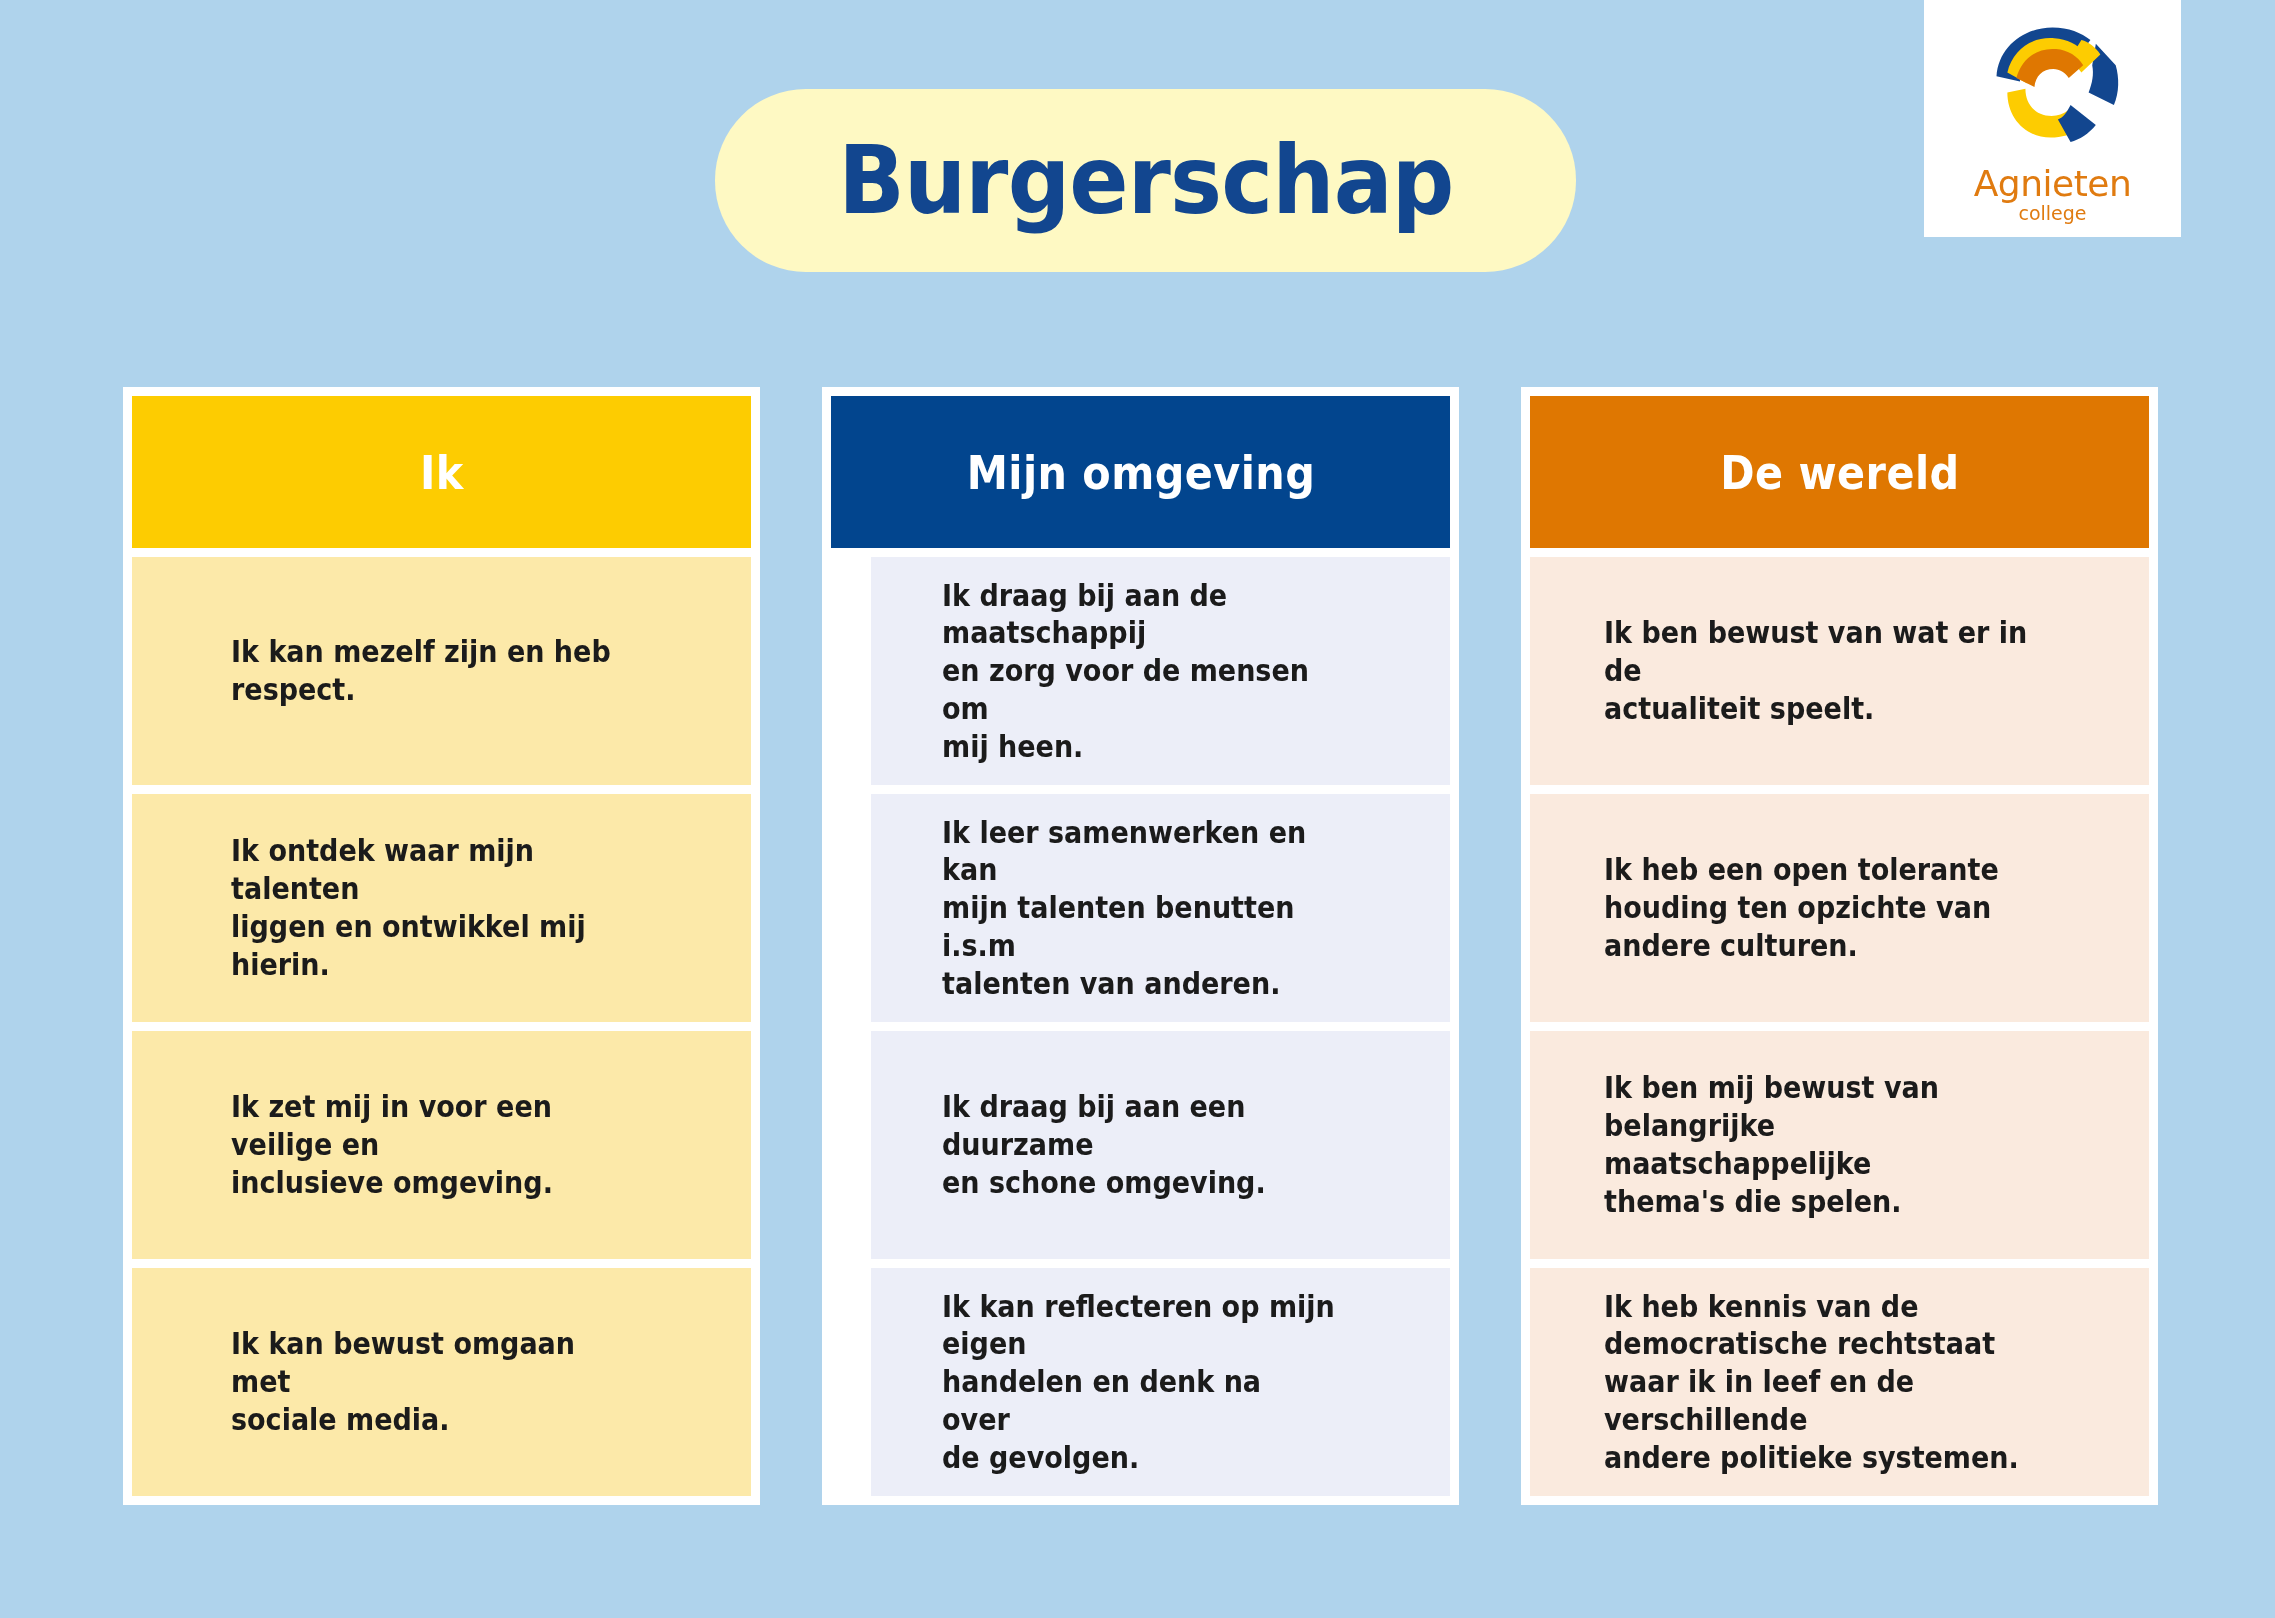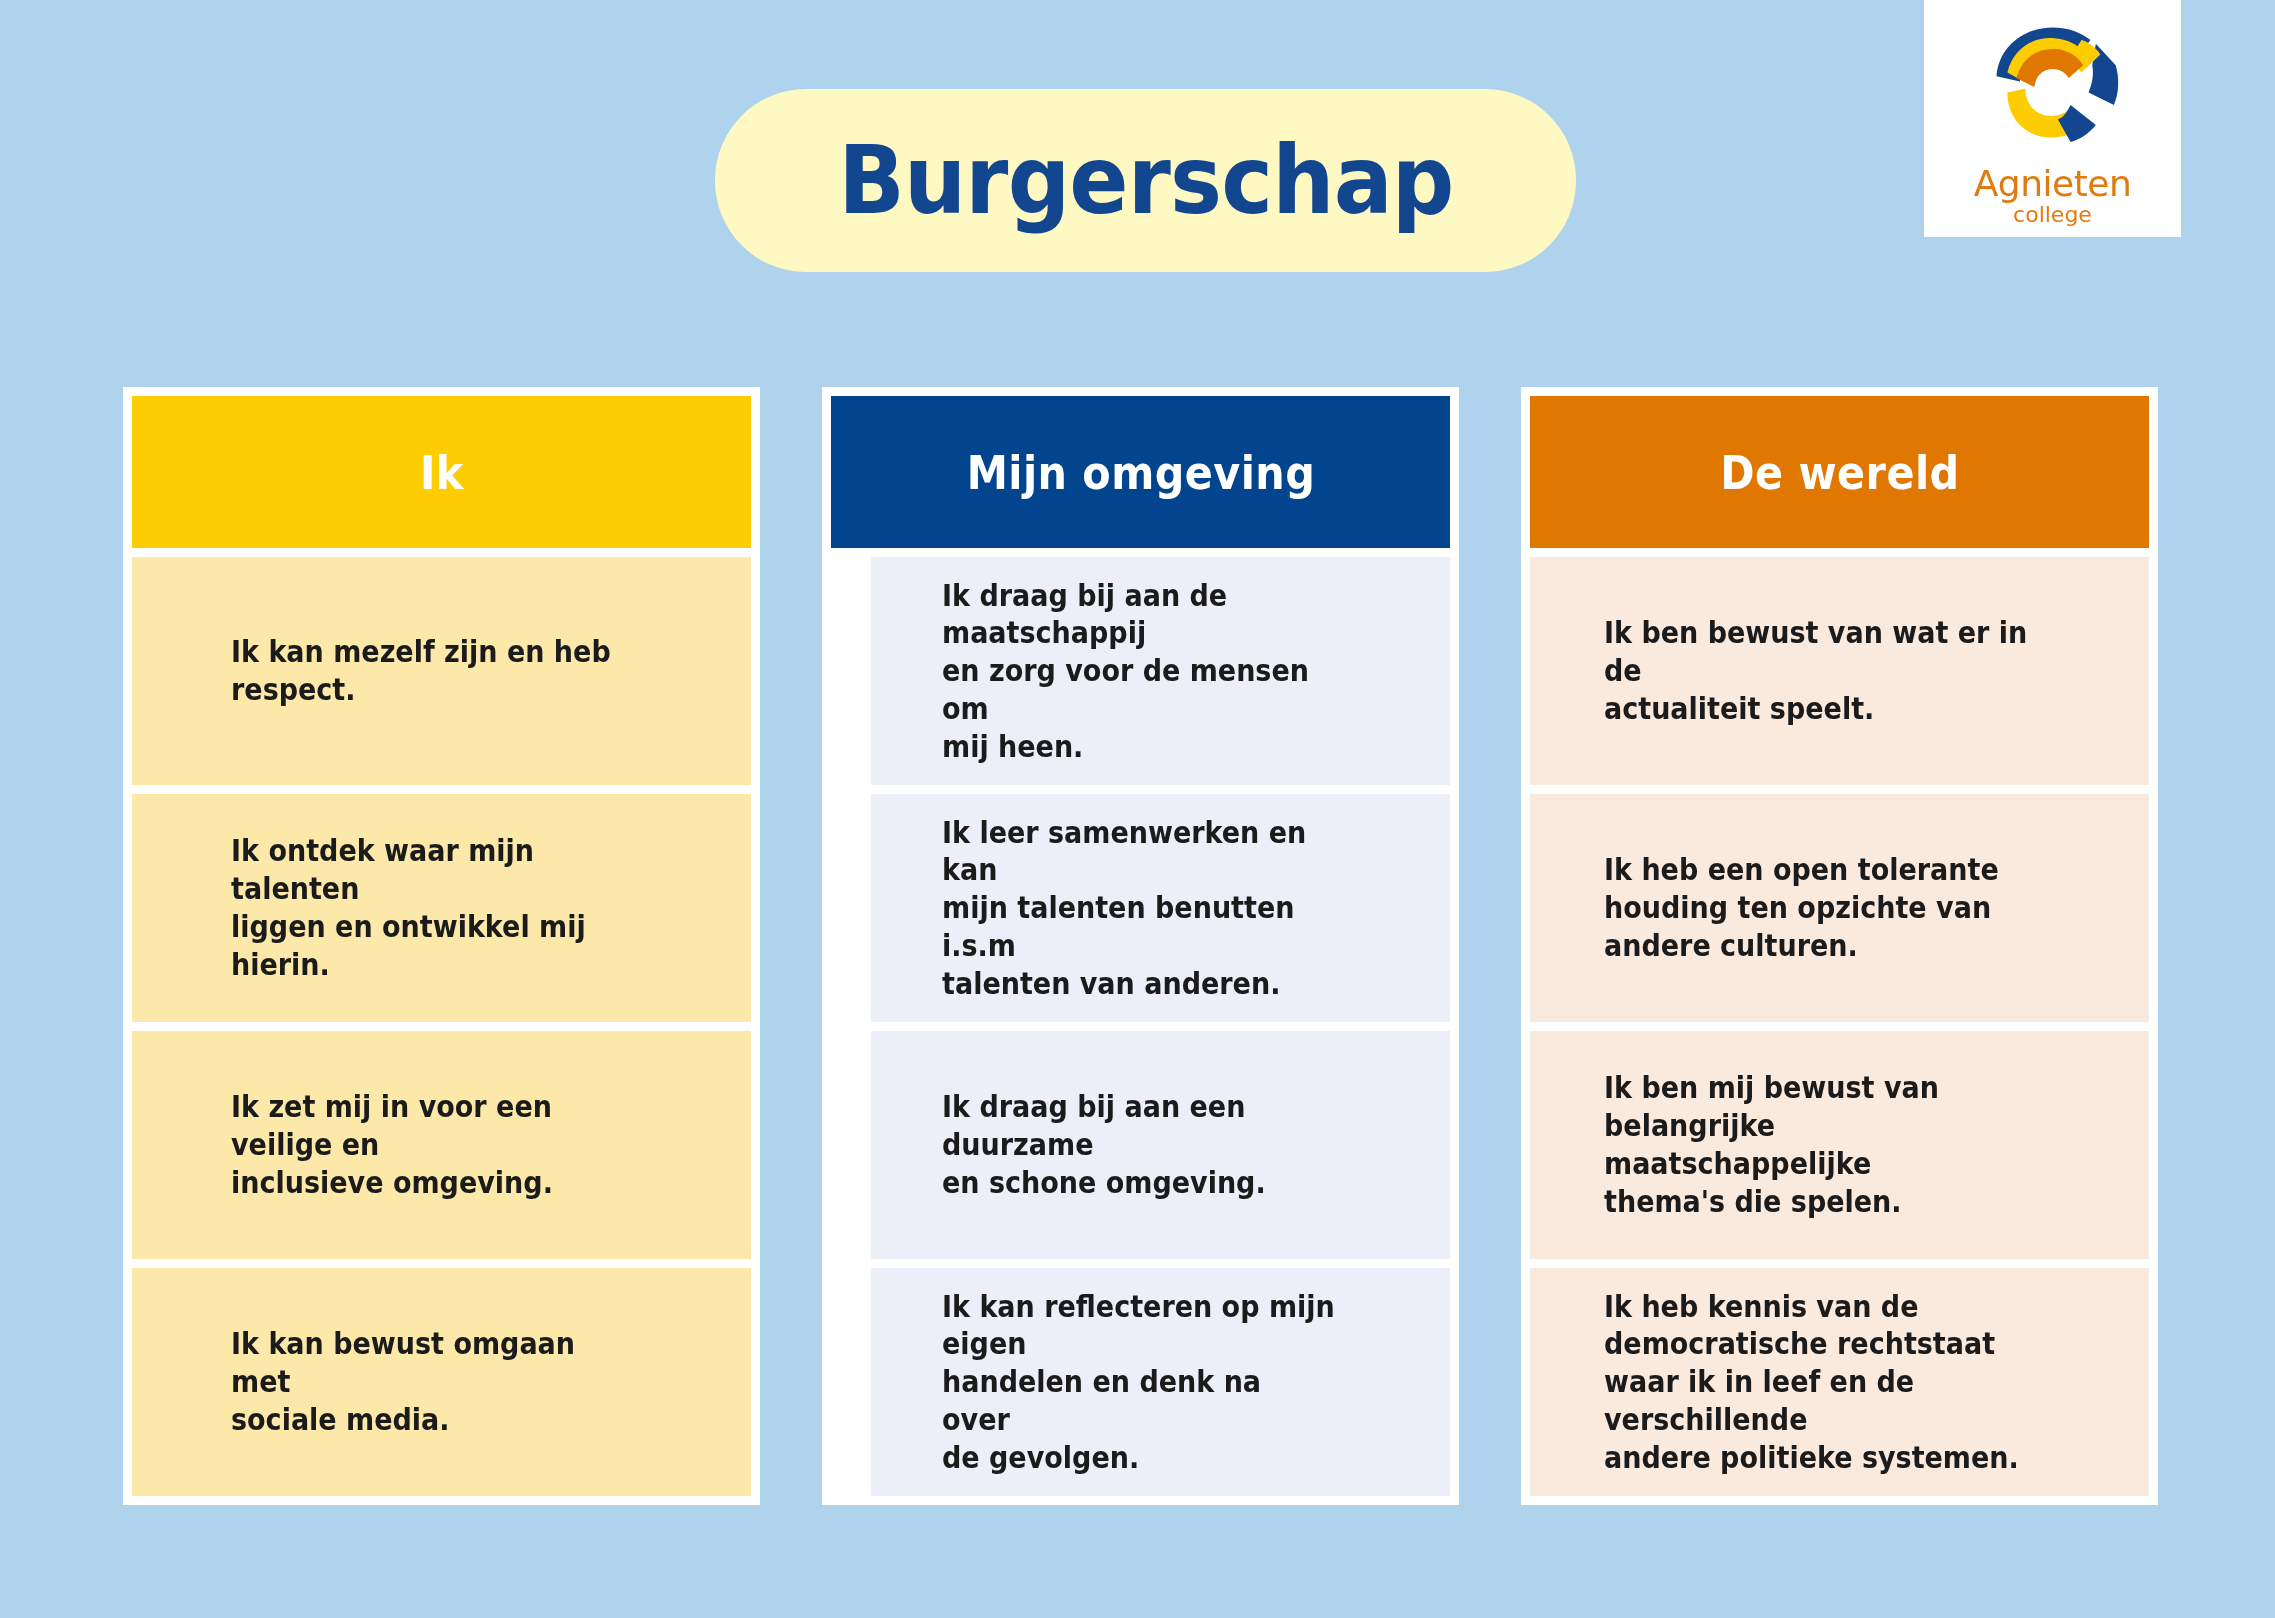--- a/index.html
+++ b/index.html
@@ -39,21 +39,21 @@
     margin-top: 23px;
   }
   .logo-name {
     font-size: 36px;
     color: #e07b10;
     letter-spacing: -0.5px;
     font-family: "DejaVu Sans", sans-serif;
     font-weight: 400;
   }
   .logo-sub {
-    font-size: 22px;
+    font-size: 19px;
     color: #e07b10;
     font-family: "DejaVu Sans", sans-serif;
     font-weight: 400;
     margin-top: 1.8px;
   }
 
   
   .title-pill {
     position: absolute;
     left: 715px;

